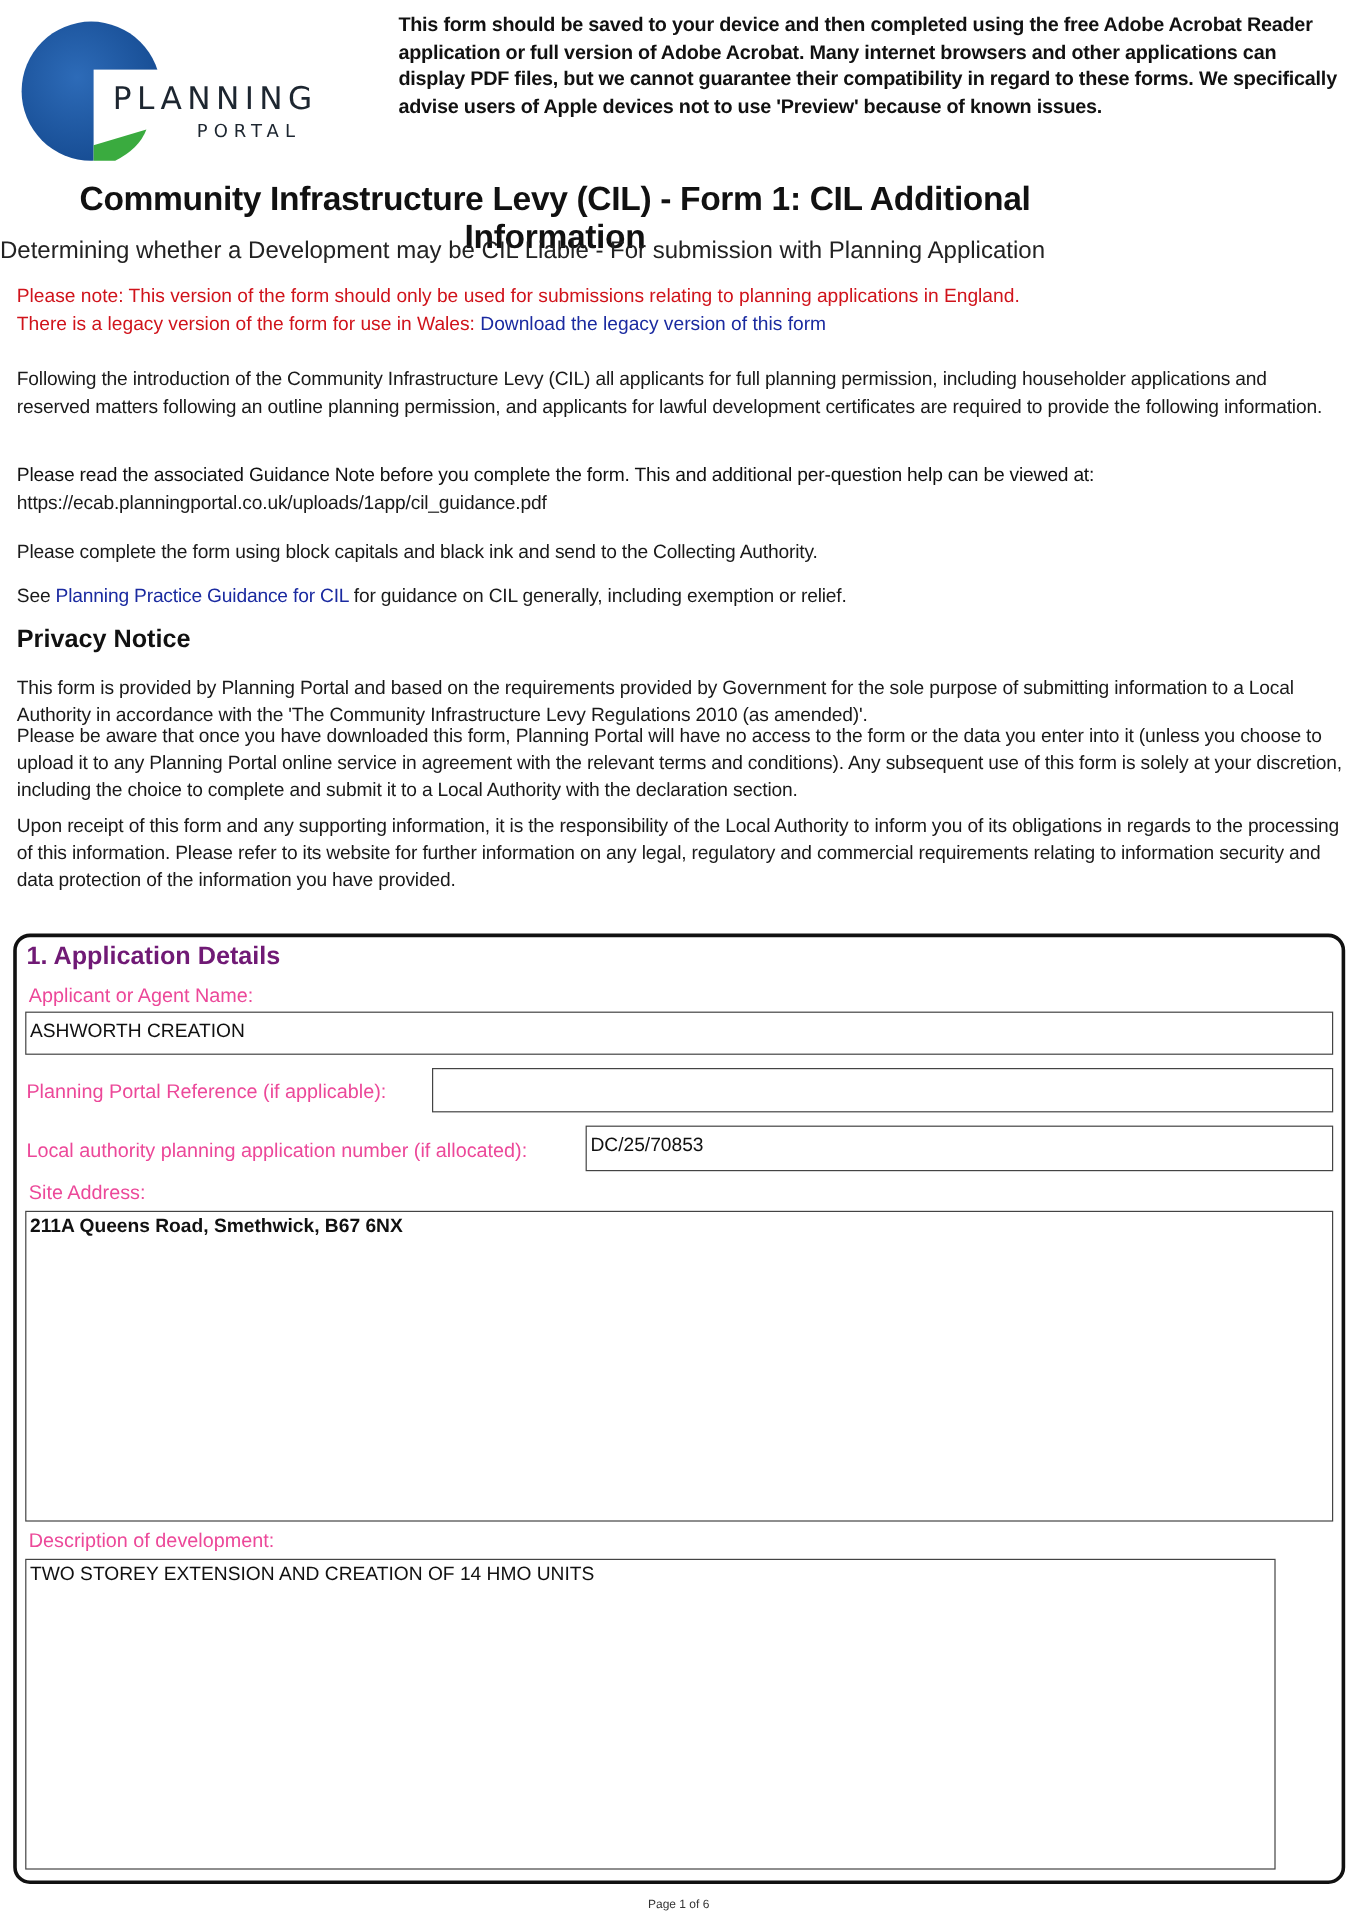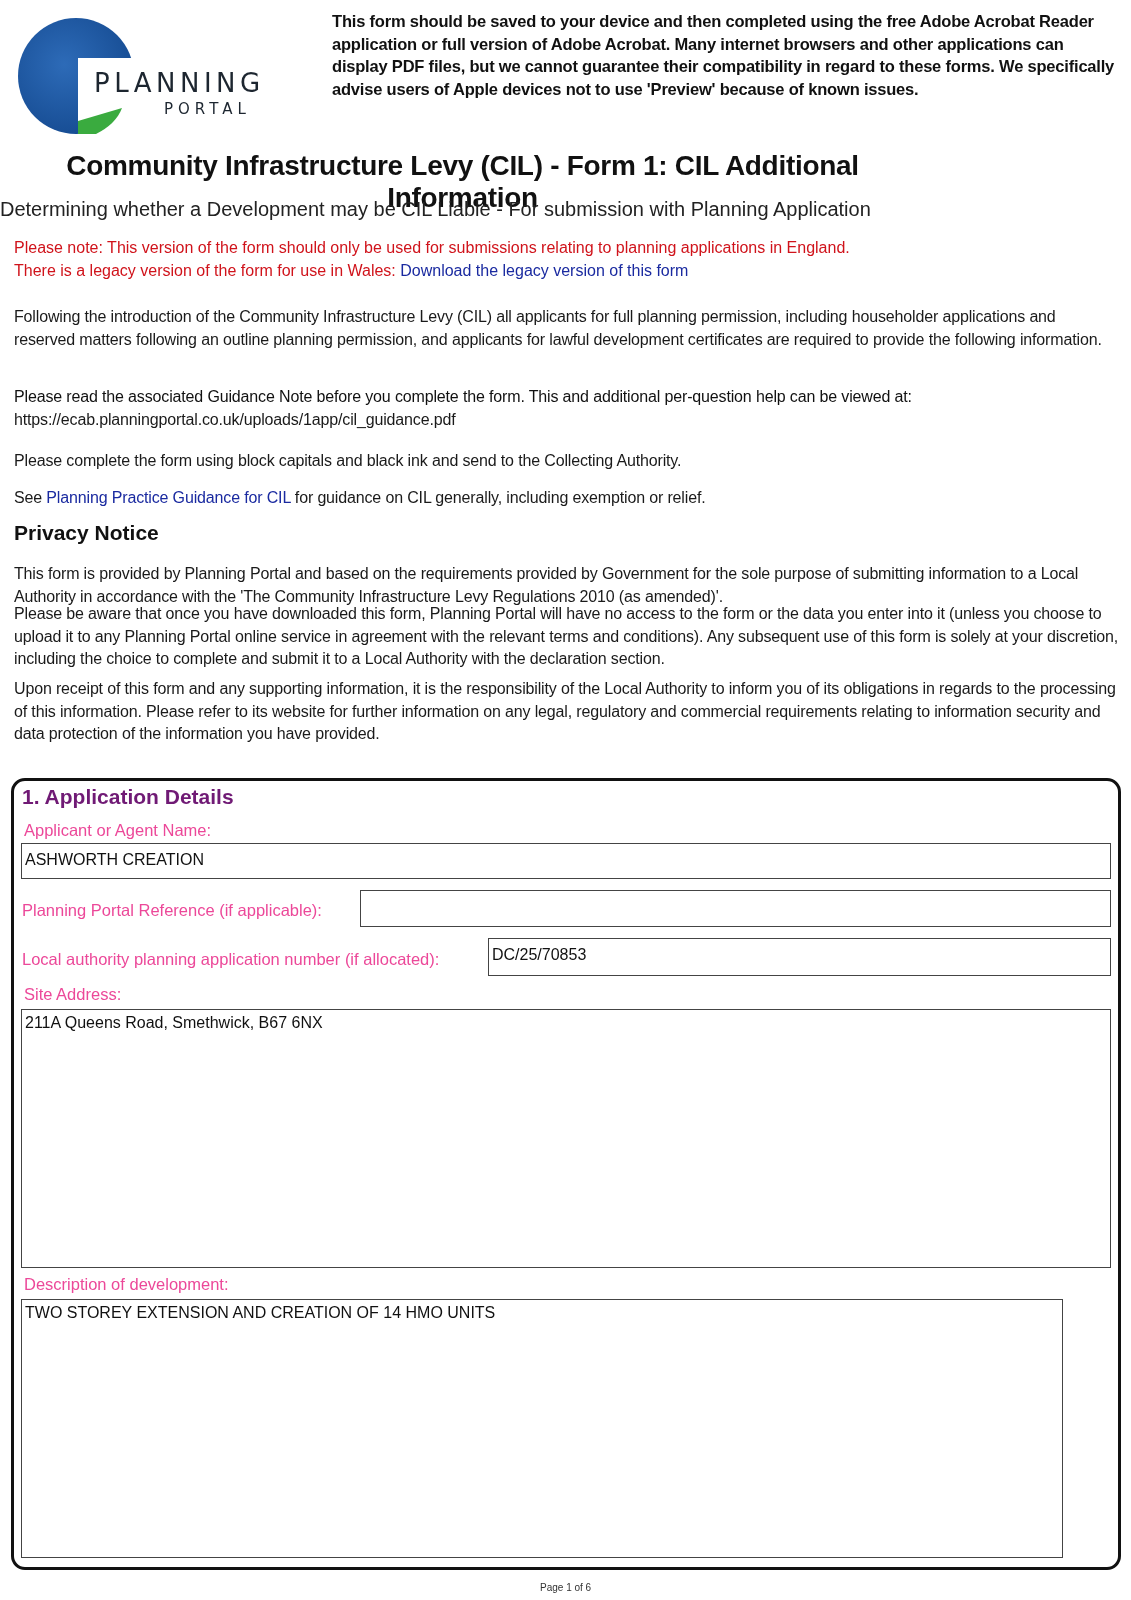--- a/index.html
+++ b/index.html
@@ -103,19 +103,19 @@
 <div class="abs label" style="left:24px; top:821px;">Applicant or Agent Name:</div>
 <div class="abs field" style="left:21px; top:843px; width:1090px; height:36px;">ASHWORTH CREATION</div>
 
 <div class="abs label" style="left:22px; top:901px;">Planning Portal Reference (if applicable):</div>
 <div class="abs field" style="left:360px; top:890px; width:751px; height:37px;"></div>
 
 <div class="abs label" style="left:22px; top:950px;">Local authority planning application number (if allocated):</div>
 <div class="abs field" style="left:488px; top:938px; width:623px; height:38px;">DC/25/70853</div>
 
 <div class="abs label" style="left:24px; top:985px;">Site Address:</div>
-<div class="abs field" style="left:21px; top:1009px; width:1090px; height:259px; padding-top:3px;">211A Queens Road, Smethwick, B67 6NX</div>
+<div class="abs field" style="left:21px; top:1009px; width:1090px; height:259px; padding-top:3px;font-weight:bold;">211A Queens Road, Smethwick, B67 6NX</div>
 
 <div class="abs label" style="left:24px; top:1275px;">Description of development:</div>
 <div class="abs field" style="left:21px; top:1299px; width:1042px; height:259px; padding-top:3px;">TWO STOREY EXTENSION AND CREATION OF 14 HMO UNITS</div>
 
 <div class="abs footer" style="left:540px; top:1582px;">Page 1 of 6</div>
 <div class="abs footer" style="left:866px; top:1620px;">Version 2019</div>
 
 </body></html>

